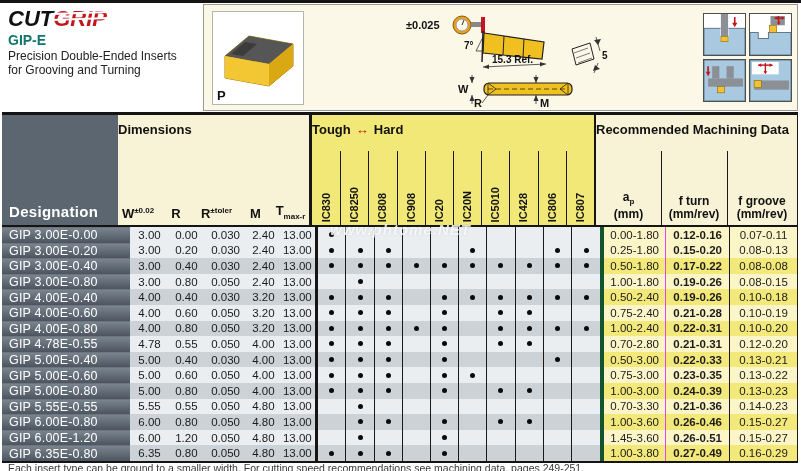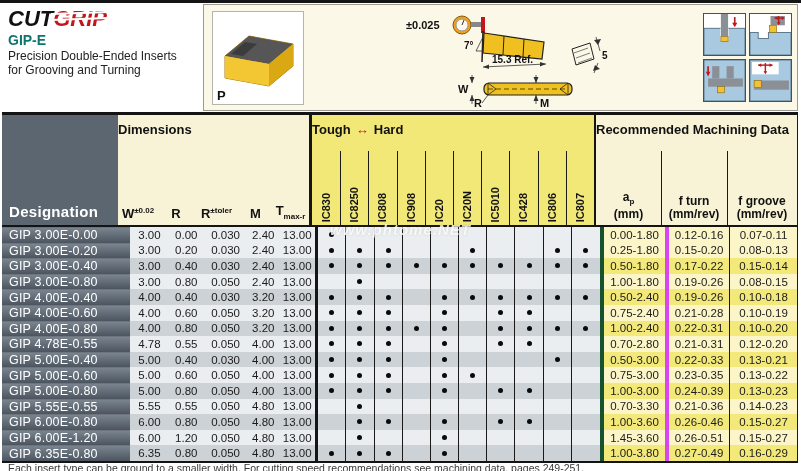--- a/index.html
+++ b/index.html
@@ -59,21 +59,21 @@
   .row.shaded .dimc{background:#cdd2d7;}
   .grade-block{width:285px;display:flex;box-sizing:border-box;border-left:3px solid #151515;}
   .grade-cell{width:28.2px;box-sizing:border-box;border-right:1px solid #1a1a1a;display:flex;
               align-items:center;justify-content:center;background:#ebeef1;}
   .grade-cell:last-child{border-right:none;}
   .row.shaded .grade-cell{background:#cdd2d7;}
   .dot{width:5px;height:5px;border-radius:50%;background:#0a0a0a;}
   .machc{background:#fbf5c8;}
   .row.shaded .machc{background:#f3e87a;}
   .mc-ap{width:67px;border-left:4px solid #14532d;}
-  .mc-ft{width:66px;border-left:4px solid #d946ef;}
+  .mc-ft{width:66px;border-left:1px solid #d946ef;font-weight:bold;}
   .mc-fg{width:70px;border-left:1px solid #1a1a1a;}
 
   .watermark{position:absolute;left:330px;top:221px;font-weight:bold;font-size:15px;font-style:italic;
              color:rgba(255,255,255,.82);letter-spacing:1px;text-shadow:0 0 2px rgba(150,150,150,.4);pointer-events:none;}
   .footnote{position:absolute;left:8px;top:462px;font-size:10.5px;color:#3a3a3a;white-space:nowrap;}
 
   svg text{font-family:"Liberation Sans","DejaVu Sans",sans-serif;}
 </style>
 </head>
 <body>
@@ -369,21 +369,21 @@
             </div>
             <div class="grade-cell">
               <span class="dot"></span>
             </div>
             <div class="grade-cell">
               <span class="dot"></span>
             </div>
           </div>
           <div class="cell machc mc-ap">0.50-1.80</div>
           <div class="cell machc mc-ft">0.17-0.22</div>
-          <div class="cell machc mc-fg">0.15-0.14</div>
+          <div class="cell machc mc-fg">0.08-0.08</div>
         </div>
         <div class="row">
           <div class="cell desig-cell">GIP 3.00E-0.80</div>
           <div class="cell dimc cw">3.00</div>
           <div class="cell dimc cr">0.80</div>
           <div class="cell dimc crt">0.050</div>
           <div class="cell dimc cm">2.40</div>
           <div class="cell dimc ct">13.00</div>
           <div class="grade-block">
             <div class="grade-cell"></div>

